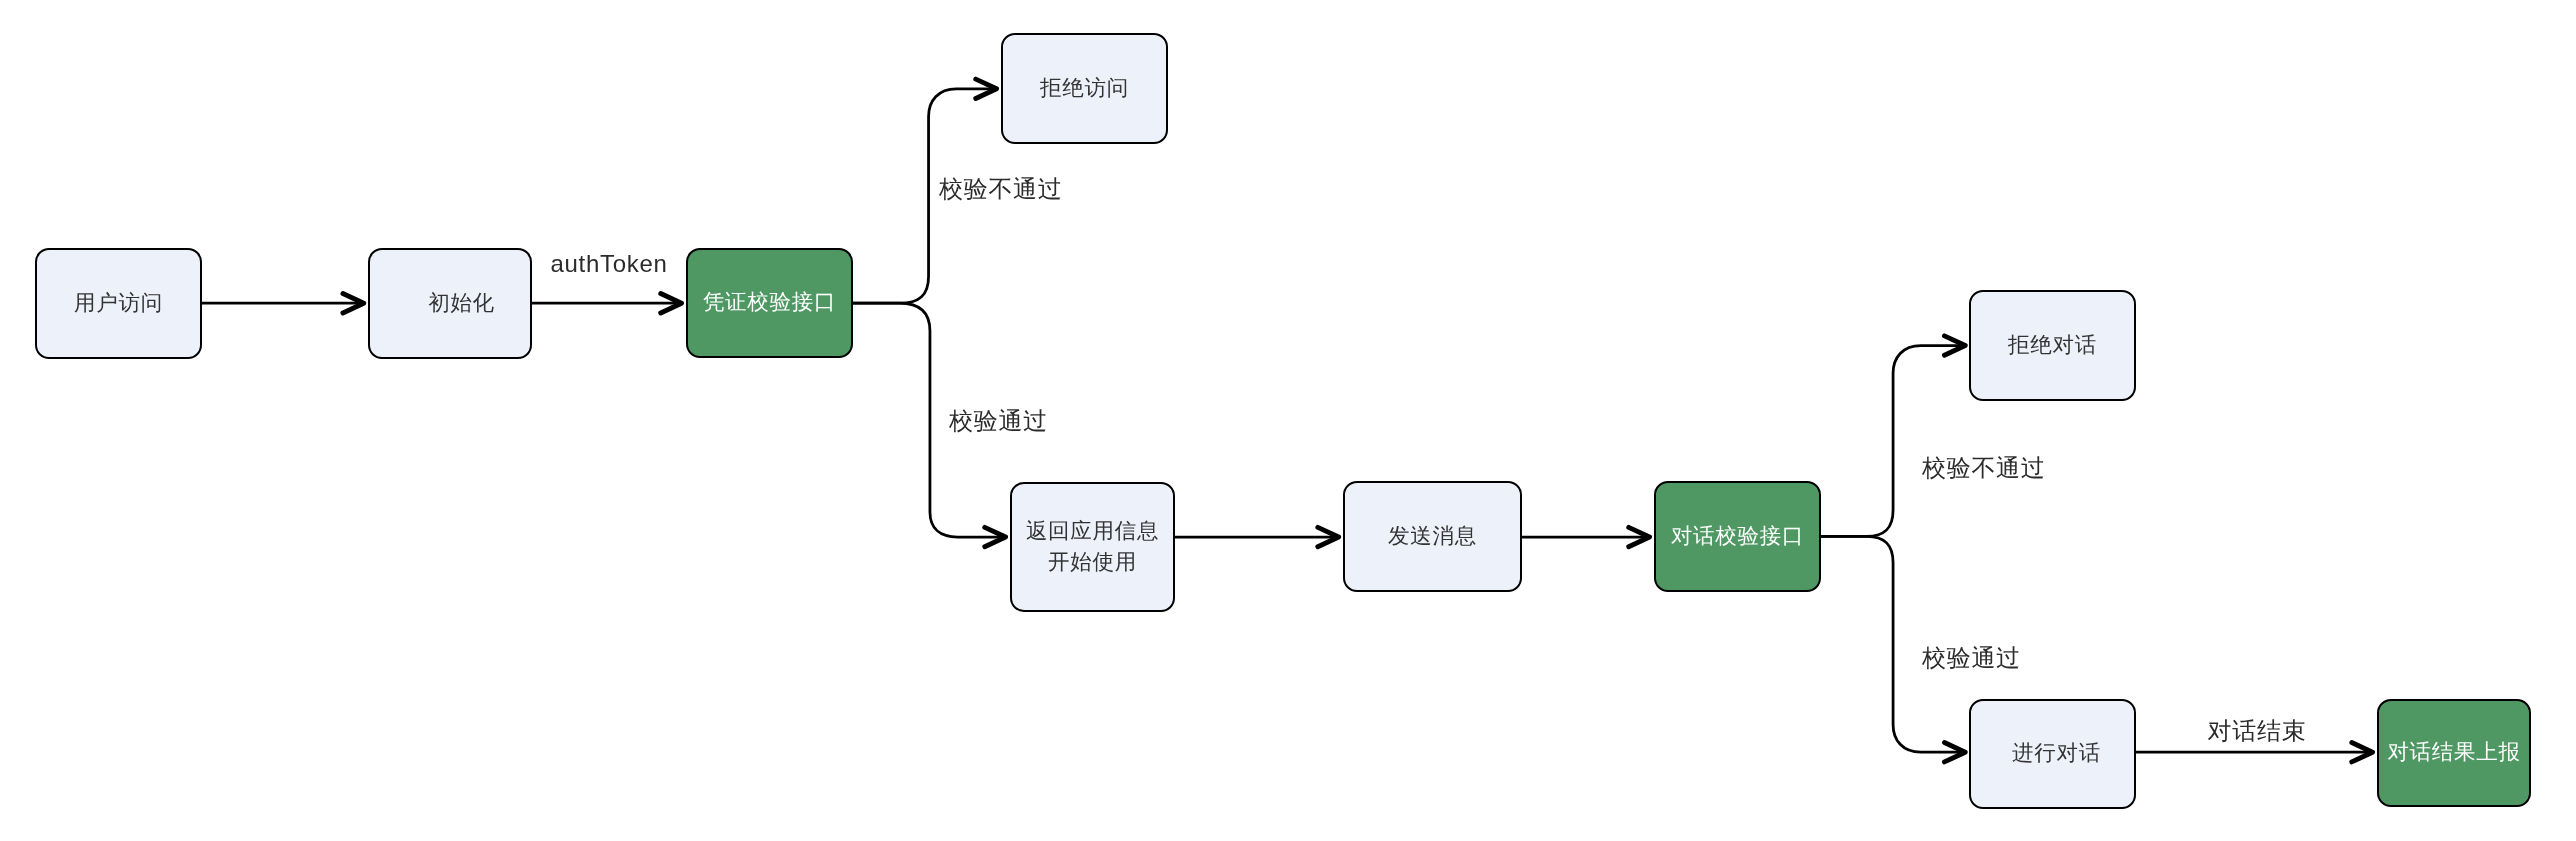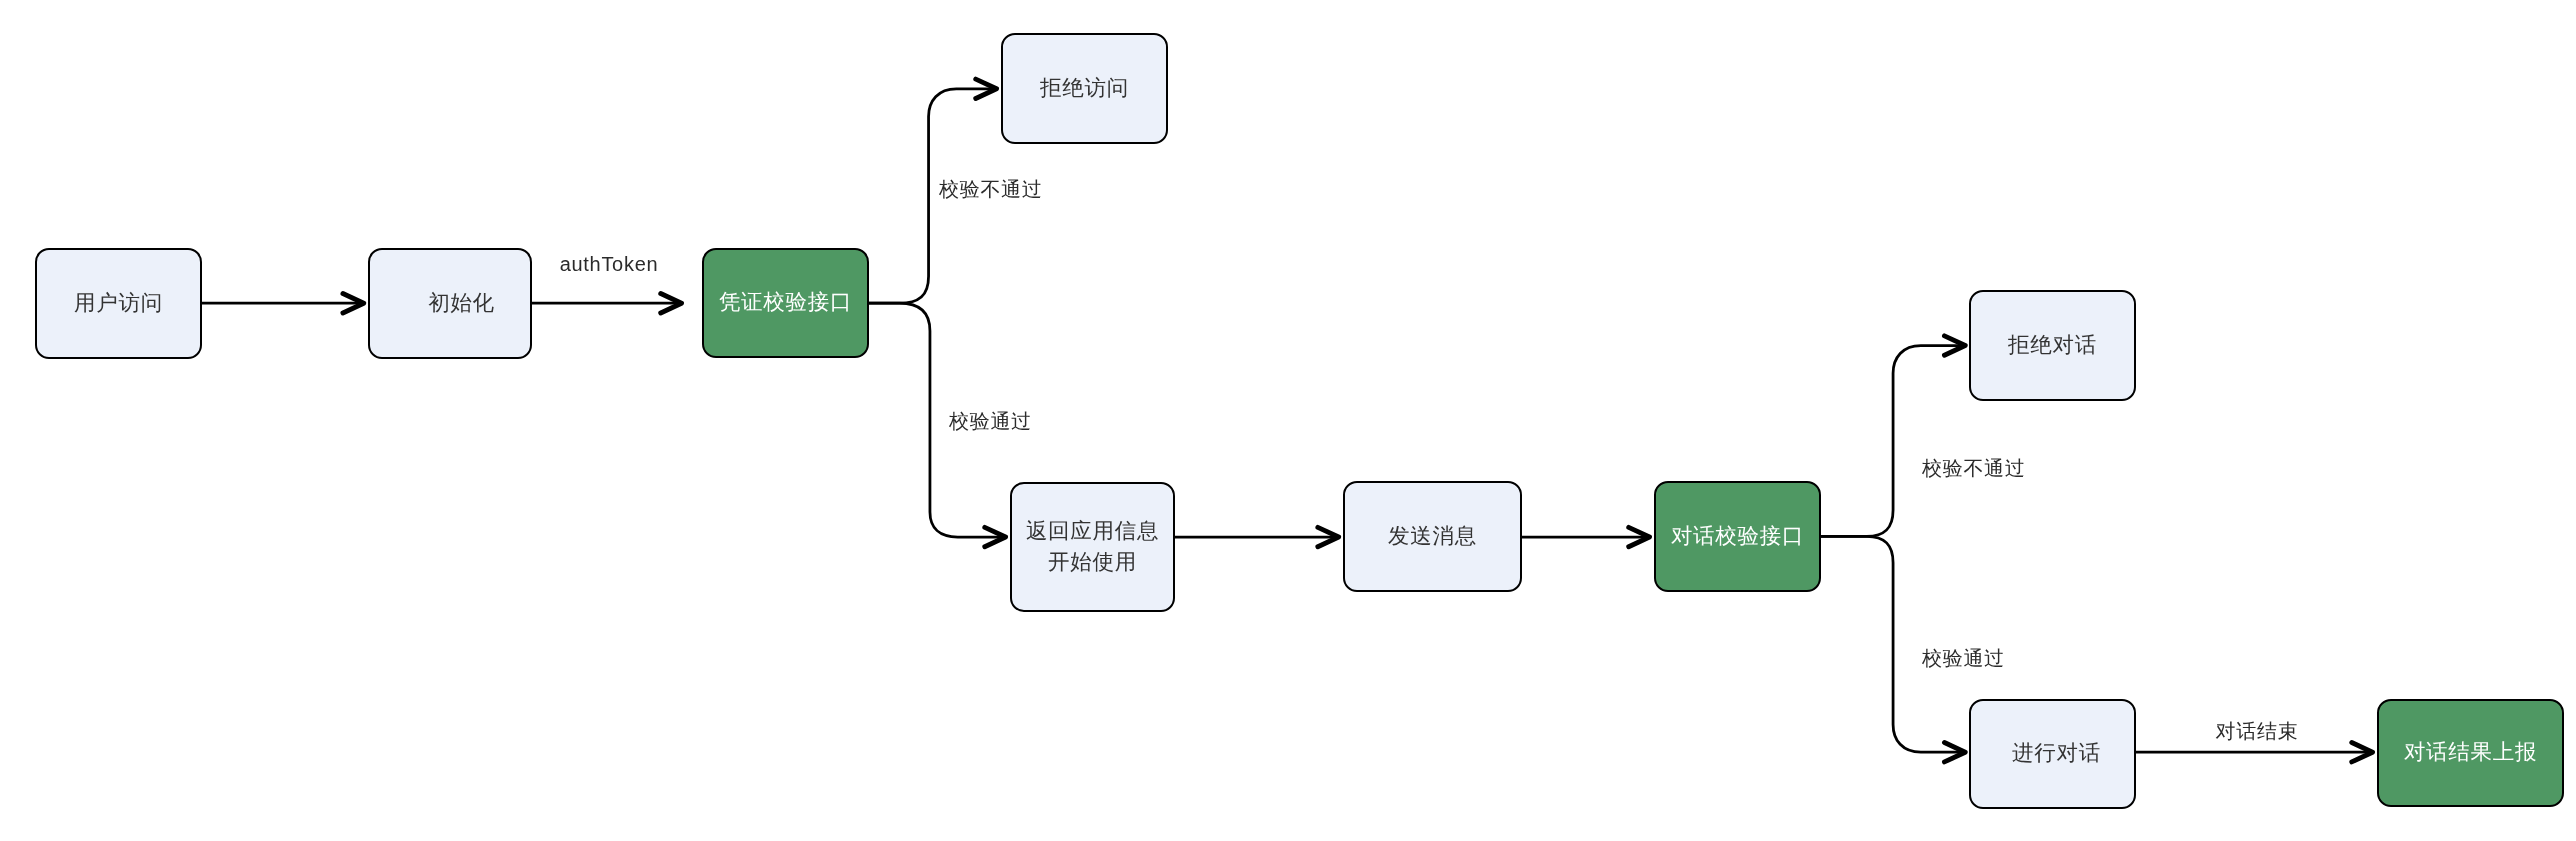--- a/index.html
+++ b/index.html
@@ -8,21 +8,21 @@
   #edges{position:absolute;left:0;top:0;width:2576px;height:841px;}
   .node{
     position:absolute;box-sizing:border-box;
     border:2.8px solid #000000;border-radius:14px;
     background:#ECF1FA;color:#333333;
     display:flex;flex-direction:column;align-items:center;justify-content:center;
     font-size:21.5px;line-height:1.45;letter-spacing:0.7px;text-align:center;
   }
   .node.green{background:#4F9863;color:#FFFFFF;}
   .edge-label{
-    position:absolute;font-size:20px;color:#2b2b2b;white-space:nowrap;letter-spacing:0.7px;
+    position:absolute;font-size:24px;color:#2b2b2b;white-space:nowrap;letter-spacing:0.7px;
   }
   .center-anchor{transform:translate(-50%,-50%);}
   .left-anchor{transform:translateY(-50%);}
 </style>
 </head>
 <body>
 
 <div id="canvas">
 
   <svg id="edges" viewBox="0 0 3712 1212" xmlns="http://www.w3.org/2000/svg">
@@ -45,21 +45,21 @@
   </svg>
 
   <div class="node" style="left:35px;top:248px;width:167px;height:111px;">
     <span>用户访问</span>
   </div>
 
   <div class="node" style="left:368px;top:248px;width:164px;height:111px;padding-left:23px;">
     <span>初始化</span>
   </div>
 
-  <div class="node green" style="left:686px;top:248px;width:167px;height:110px;margin-left:16px;">
+  <div class="node green" style="left:686px;top:248px;width:167px;height:110px;">
     <span>凭证校验接口</span>
   </div>
 
   <div class="node" style="left:1001px;top:33px;width:167px;height:111px;">
     <span>拒绝访问</span>
   </div>
 
   <div class="node" style="left:1010px;top:482px;width:165px;height:130px;">
     <span>返回应用信息</span>
     <span>开始使用</span>
@@ -74,21 +74,21 @@
   </div>
 
   <div class="node" style="left:1969px;top:290px;width:167px;height:111px;">
     <span>拒绝对话</span>
   </div>
 
   <div class="node" style="left:1969px;top:699px;width:167px;height:110px;padding-left:8px;">
     <span>进行对话</span>
   </div>
 
-  <div class="node green" style="left:2377px;top:699px;width:187px;height:108px;">
+  <div class="node green" style="left:2377px;top:699px;width:154px;height:108px;">
     <span>对话结果上报</span>
   </div>
 
   <div class="edge-label center-anchor" style="left:609px;top:264px;">authToken</div>
 
   <div class="edge-label left-anchor" style="left:939px;top:189px;">校验不通过</div>
 
   <div class="edge-label left-anchor" style="left:949px;top:421px;">校验通过</div>
 
   <div class="edge-label left-anchor" style="left:1922px;top:468px;">校验不通过</div>

